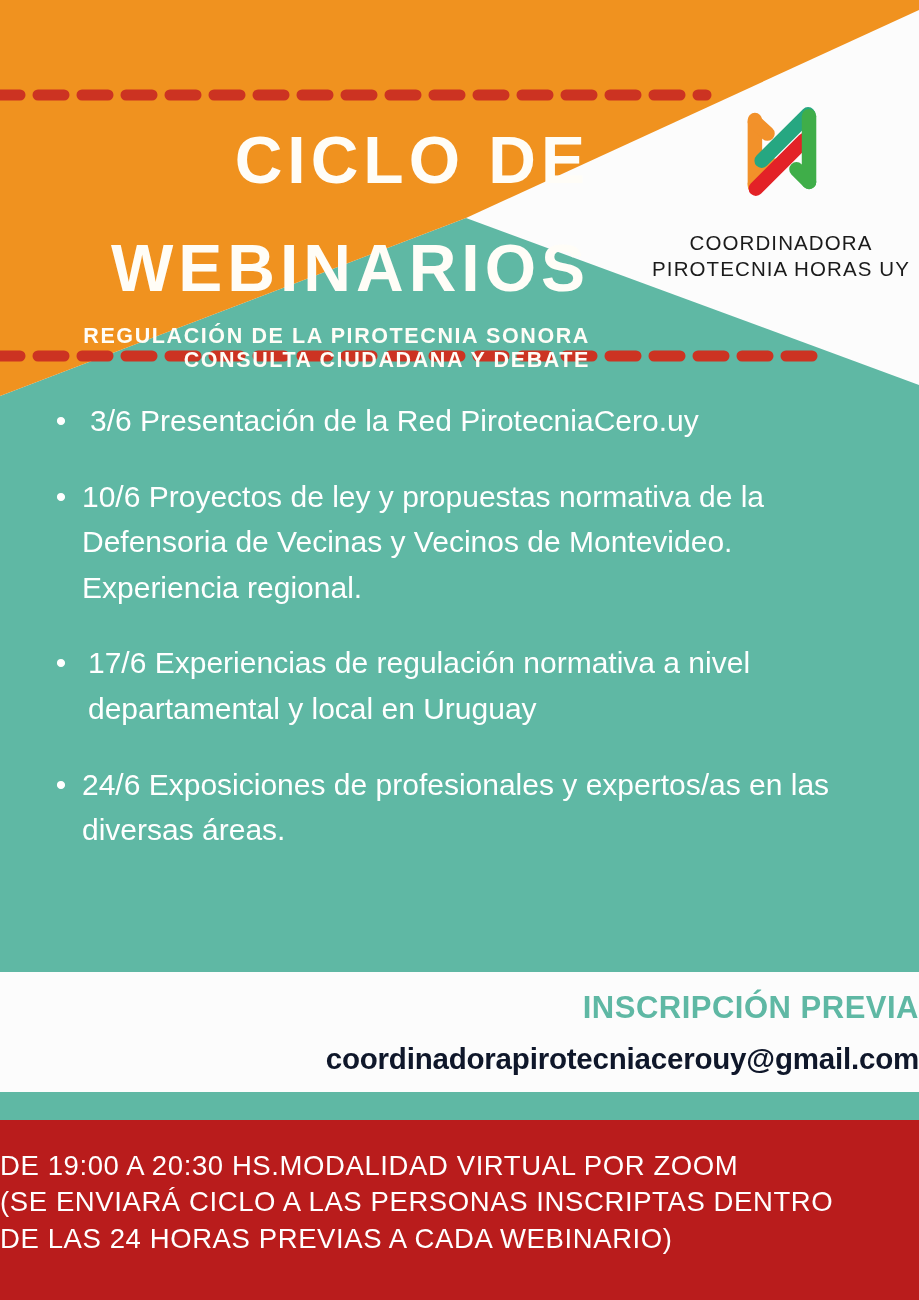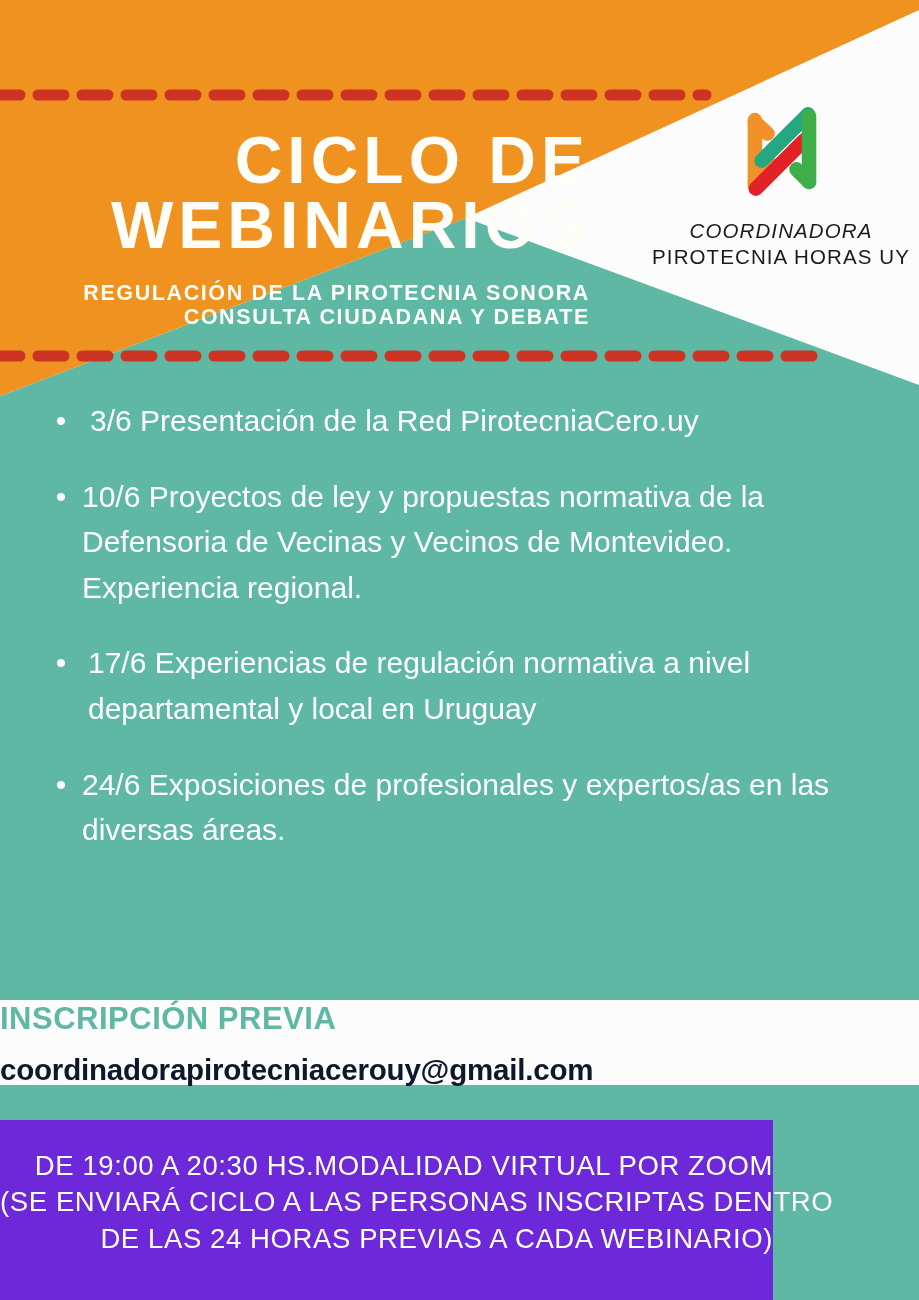--- a/index.html
+++ b/index.html
@@ -37,21 +37,21 @@
   }
   .title-line {
     color: #FFFDF7;
     font-weight: bold;
     font-size: 66px;
     line-height: 0.98;
     letter-spacing: 5px;
     white-space: nowrap;
   }
   .title-line.l1 { padding-left: 24px; }
-  .title-line.l2 { padding-left: 0px; }
+  .title-line.l2 { padding-left: 0px; margin-top: 43px; }
   .subtitle-line {
     color: #FFFDF7;
     font-weight: bold;
     font-size: 21.5px;
     line-height: 1.12;
     letter-spacing: 1.6px;
   }
   .subtitle-block { margin-top: 24px; }
   .subtitle-line.s1 { padding-left: 6px; }
   .subtitle-line.s2 { padding-left: 60px; }
@@ -71,21 +71,21 @@
     margin: 0 auto;
     display: block;
   }
   .logo-text {
     color: #1b1b1b;
     font-size: 20.5px;
     letter-spacing: 1.1px;
     line-height: 1.28;
     white-space: nowrap;
   }
-  .logo-text.t1 { margin-top: 8px; font-style: italic; }
+  .logo-text.t1 { margin-top: 20px; }
 
   
   #agenda {
     position: absolute;
     left: 40px;
     top: 398px;
     width: 860px;
     z-index: 5;
   }
   .agenda-item {
@@ -107,28 +107,28 @@
     flex: 1 1 auto;
     padding-right: 8px;
   }
   .agenda-item.first .atext { padding-left: 8px; }
   .agenda-item.third .atext { padding-left: 6px; }
 
   
   #reg-band {
     position: absolute;
     left: 0;
-    top: 1000px;
-    width: 919px;
-    height: 85px;
+    top: 972px;
+    width: 919px;
+    height: 120px;
     background: #FCFCFC;
     z-index: 5;
     display: flex;
     flex-direction: column;
-    align-items: flex-start;
+    align-items: flex-end;
     justify-content: center;
   }
   #reg-title {
     color: #5FB8A4;
     font-weight: bold;
     font-size: 31px;
     letter-spacing: 0.5px;
     margin-top: 2px;
   }
   #reg-email {
@@ -137,25 +137,25 @@
     font-size: 29.5px;
     letter-spacing: -0.2px;
     margin-top: 16px;
   }
 
   
   #footer-band {
     position: absolute;
     left: 0;
     top: 1120px;
-    width: 773px;
+    width: 919px;
     height: 180px;
-    background: #6d28d9;
-    z-index: 5;
-    text-align: right;
+    background: #b91c1c;
+    z-index: 5;
+    text-align: left;
     padding-top: 28px;
     box-sizing: border-box;
   }
   .footer-line {
     color: #FFFFFF;
     font-size: 27.5px;
     letter-spacing: 0.6px;
     line-height: 1.32;
     white-space: nowrap;
   }

